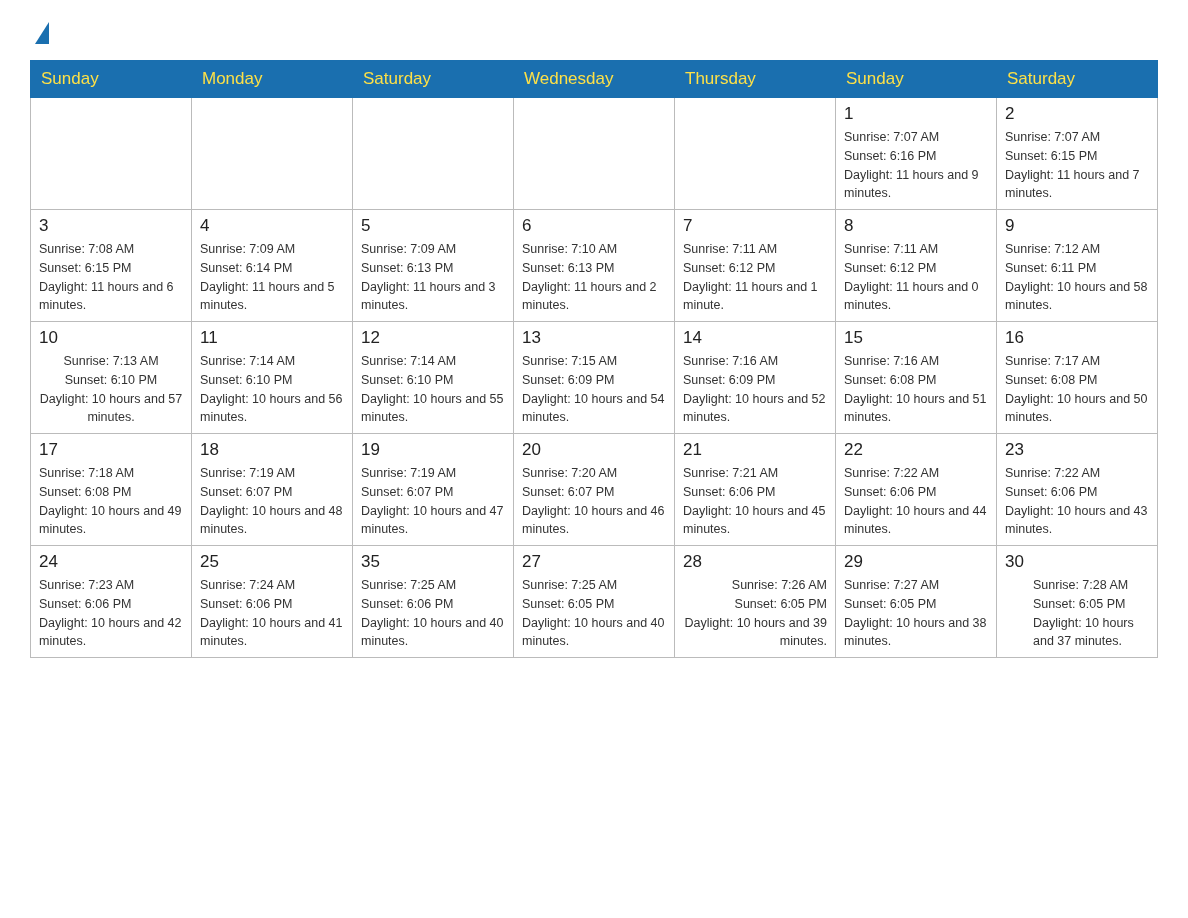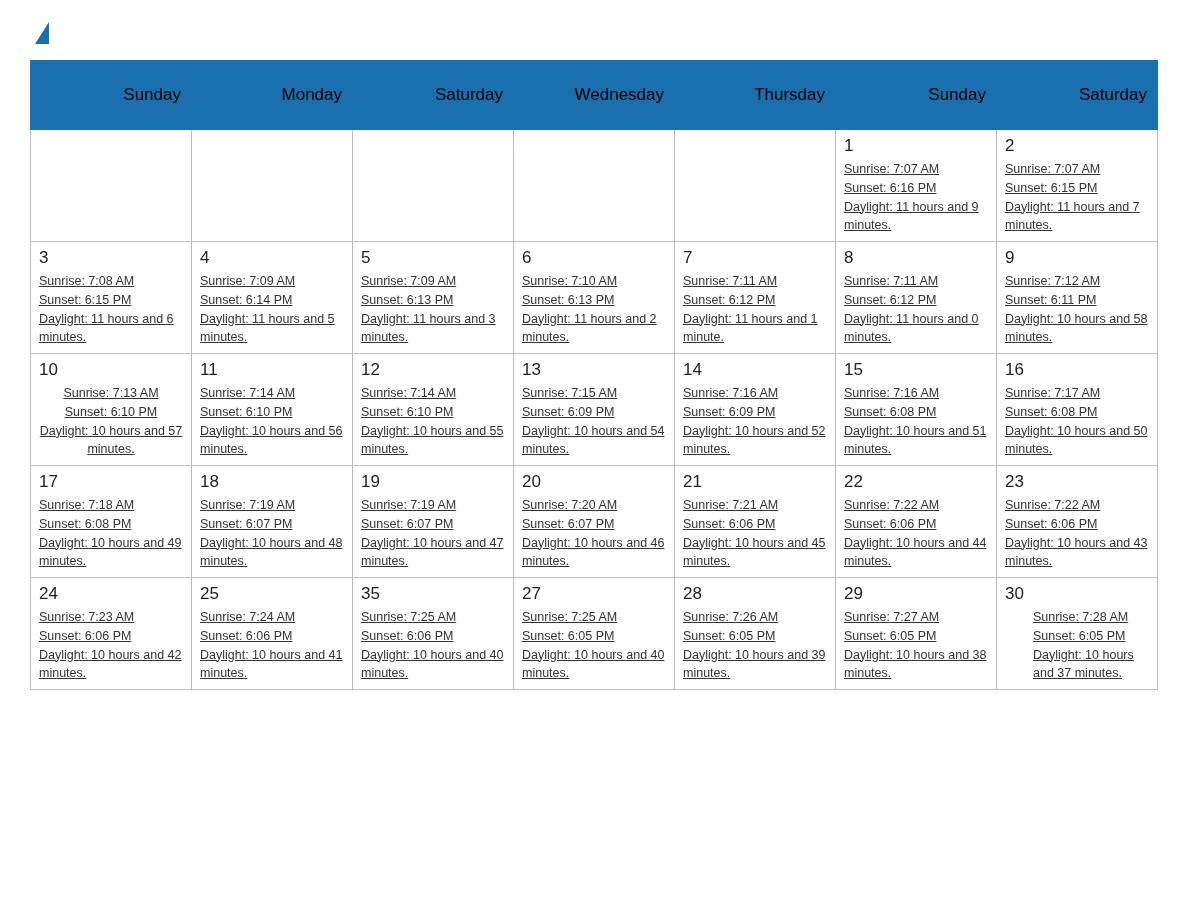--- a/index.html
+++ b/index.html
@@ -60,46 +60,45 @@
       color: #444;
       margin-top: 4px;
     }
     .calendar {
       width: 100%;
       border-collapse: collapse;
       border: 1px solid #999;
     }
     .calendar th {
       background: #1a6faf;
-      color: #000000;
+      color: #fde047;
       font-size: 17px;
       font-weight: normal;
-      padding: 24px 10px;
-      text-align: right;
+      padding: 8px 10px;
+      text-align: left;
       border: 1px solid #1a6faf;
     }
     .calendar td {
       vertical-align: top;
       border: 1px solid #bbb;
       padding: 6px 8px;
       width: 14.28%;
       min-height: 110px;
     }
     .day-number {
       font-size: 17px;
       font-weight: normal;
       color: #222;
       display: block;
       margin-bottom: 4px;
     }
     .day-info {
       font-size: 12.5px;
       color: #333;
       line-height: 1.5;
-      text-decoration: underline;
     }
     .empty-cell {
       background: #fff;
     }
     tr.week-row td {
       height: 110px;
     }
   </style>
 </head>
 <body>
@@ -302,21 +301,21 @@
 Daylight: 10 hours and 40 minutes.</div>
         </td>
         <td>
           <span class="day-number">27</span>
           <div class="day-info" style="white-space: pre-line;">Sunrise: 7:25 AM
 Sunset: 6:05 PM
 Daylight: 10 hours and 40 minutes.</div>
         </td>
         <td>
           <span class="day-number">28</span>
-          <div class="day-info" style="white-space: pre-line;">Sunrise: 7:26 AM
+          <div class="day-info" style="white-space: pre-line; text-align: right;">Sunrise: 7:26 AM
 Sunset: 6:05 PM
 Daylight: 10 hours and 39 minutes.</div>
         </td>
         <td>
           <span class="day-number">29</span>
           <div class="day-info" style="white-space: pre-line;">Sunrise: 7:27 AM
 Sunset: 6:05 PM
 Daylight: 10 hours and 38 minutes.</div>
         </td>
         <td>

